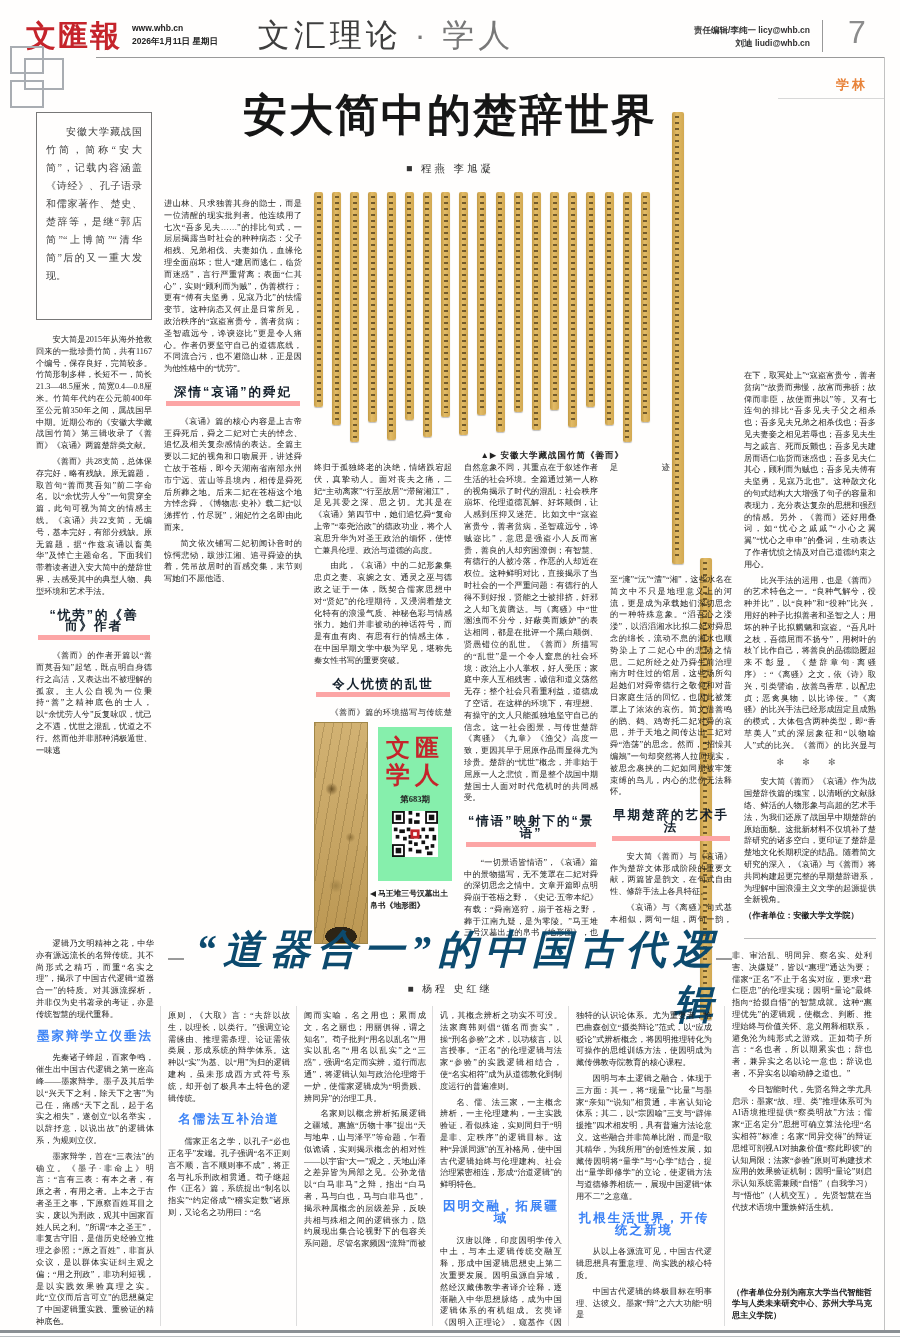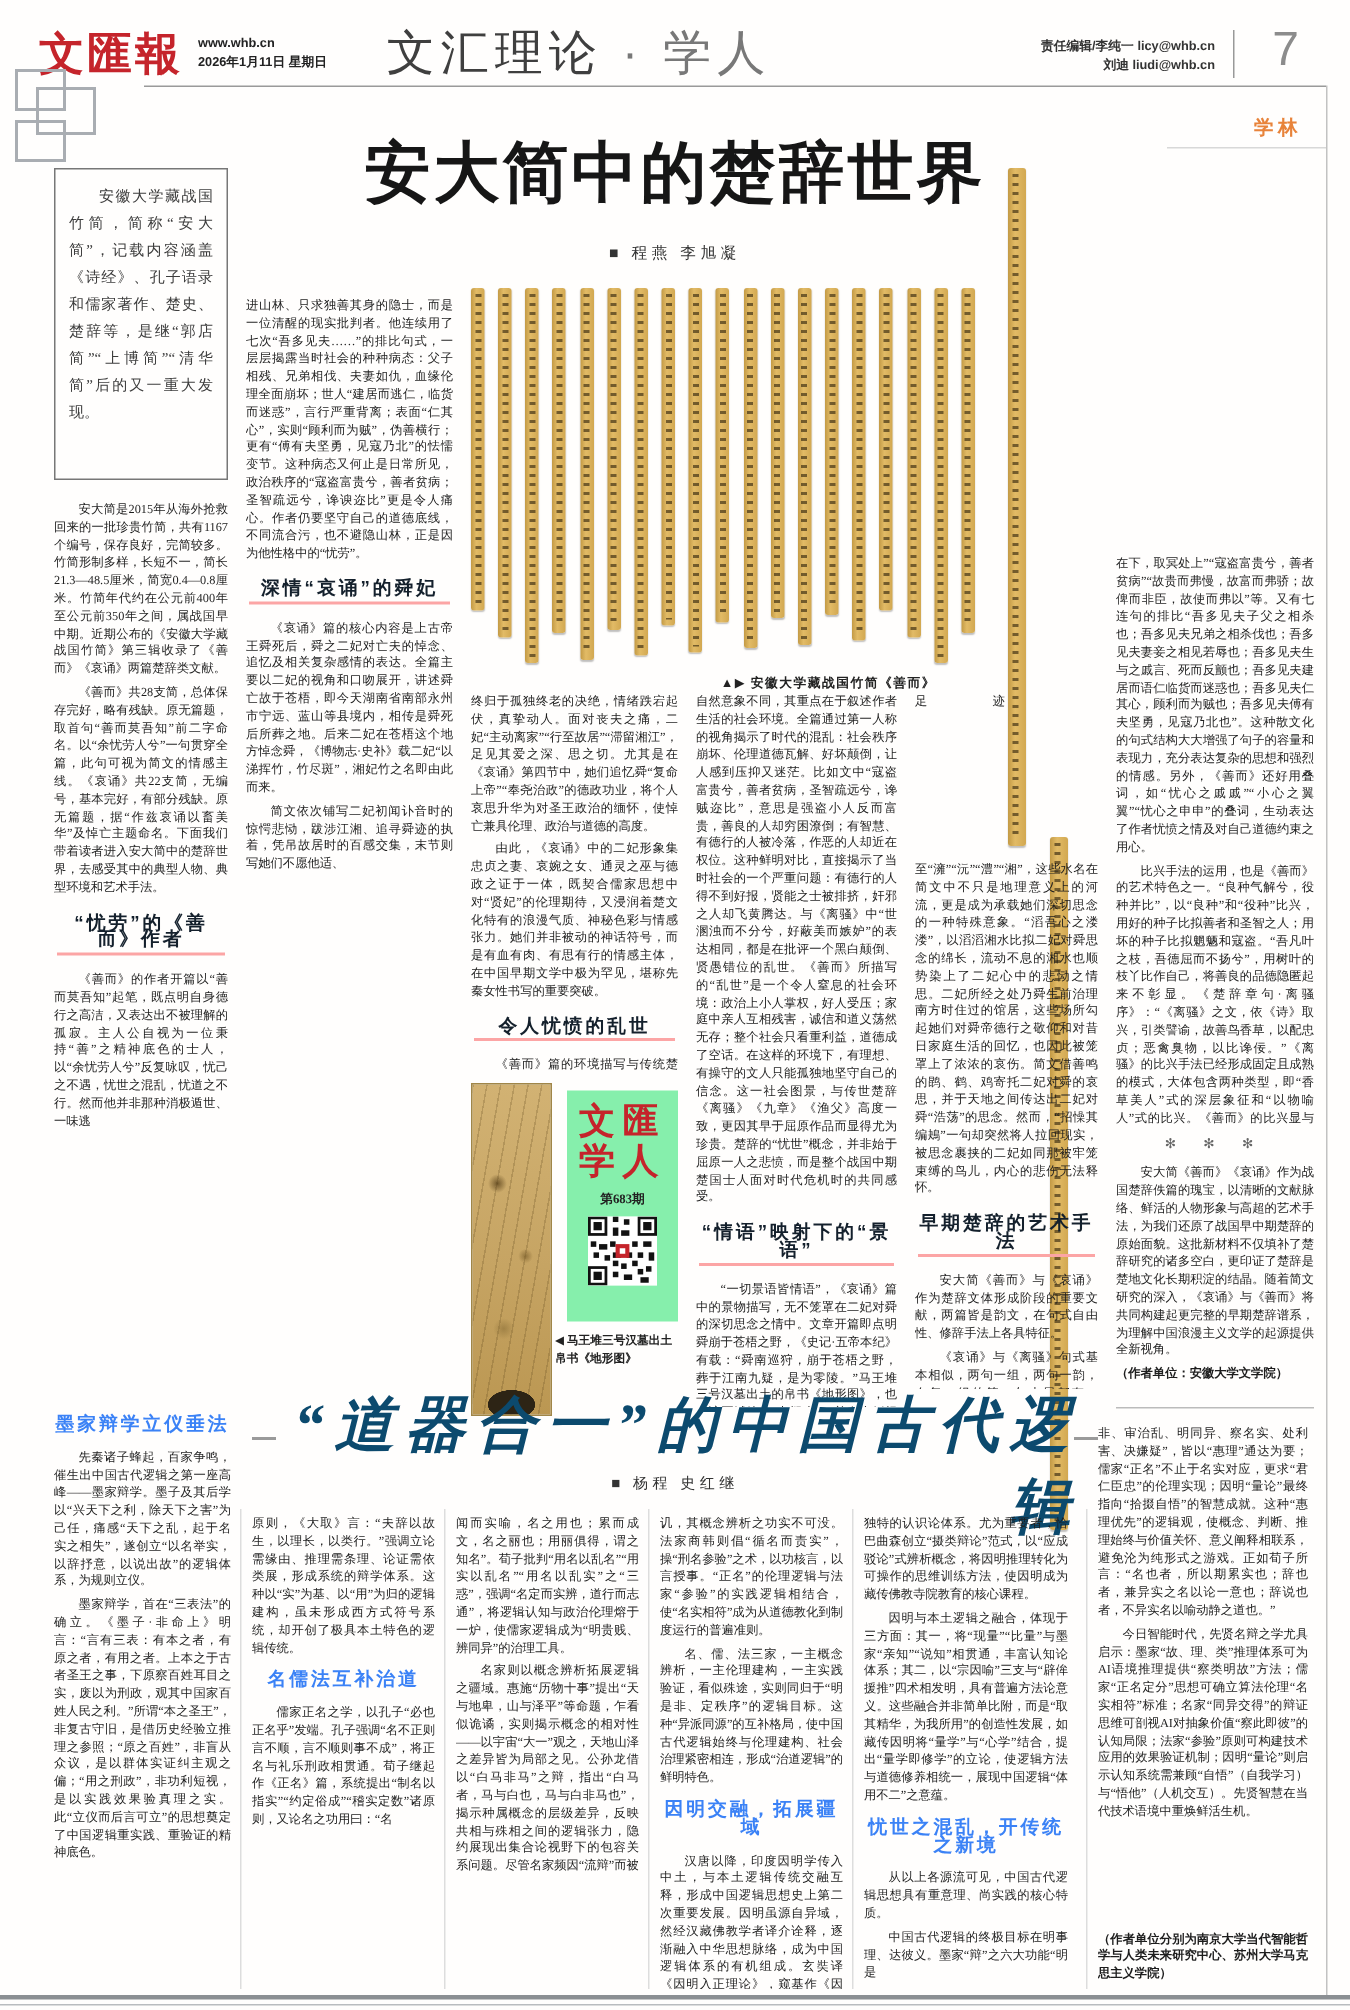--- a/index.html
+++ b/index.html
@@ -27,21 +27,21 @@
   #a1title{left:180px;top:86px;width:540px;text-align:center;font-family:"Liberation Sans",sans-serif;
            font-size:44px;font-weight:bold;color:#161616;letter-spacing:2px;}
   #a1by{left:180px;top:162px;width:540px;text-align:center;font-size:10.5px;color:#333;letter-spacing:3px;}
   #intro{left:36px;top:112px;width:116px;height:208px;border:1px solid #777;box-sizing:border-box;
          padding:10px 9px;font-size:10px;line-height:18px;color:#3c3c3c;text-align:justify;}
   #intro p{margin:0;text-indent:2em;}
   .col{position:absolute;font-size:8.2px;line-height:11.8px;color:#1d1d1d;text-align:justify;overflow:hidden;}
   .col p{margin:4px 0 4px;text-indent:2em;}
   .col p.noind{text-indent:0;}
   .sec-h{font-family:"Liberation Sans",sans-serif;font-size:12.5px;font-weight:bold;text-align:center;
-         letter-spacing:2px;color:#14202c;margin:12px 2px 10px;padding-bottom:2px;border-bottom:2px solid #fca5a5;}
+         letter-spacing:2px;color:#14202c;margin:12px 2px 10px;padding-bottom:2px;border-bottom:5px solid #fca5a5;}
   .b-art .sec-h{border-bottom:none;margin:10px 0 8px;color:#3b82f6;}
   .sep{text-align:center;color:#666;margin:8px 0;letter-spacing:8px;font-size:9px;}
   .note{font-weight:bold;font-size:8.2px;}
   
   #fig{left:314px;top:192px;width:336px;height:250px;display:flex;justify-content:space-between;align-items:flex-start;}
   .strip{width:9px;border-radius:2px;background:linear-gradient(90deg,#c39a45,#e2bb66 40%,#d2a851);
          position:relative;box-shadow:0 1px 1px rgba(0,0,0,.25);}
   .strip::after{content:"";position:absolute;left:2.5px;top:4px;bottom:4px;width:4px;
          background:repeating-linear-gradient(180deg,rgba(42,30,8,.6) 0 2px,rgba(42,30,8,0) 2px 6px);}
   .tallstrip{width:12px;}
@@ -236,20 +236,21 @@
   <div class="abs" id="c6rule"></div>
 
   <div class="vr" style="left:160px;top:1006px;height:320px;"></div>
   <div class="vr" style="left:296px;top:1006px;height:320px;"></div>
   <div class="vr" style="left:432px;top:1006px;height:320px;"></div>
   <div class="vr" style="left:568px;top:1006px;height:320px;"></div>
   <div class="vr" style="left:724px;top:1006px;height:320px;"></div>
 
   <div class="b-art">
     <div class="col b-art" style="left:36px;top:934px;width:118px;height:392px;">
+        <p>逻辑乃文明精神之花，中华亦有源远流长的名辩传统。其不尚形式之精巧，而重“名实之理”，揭示了中国古代逻辑“道器合一”的特质。对其源流探析，并非仅为史书著录的考证，亦是传统智慧的现代重释。</p>
         <div class="sec-h">墨家辩学立仪垂法</div>
         <p>先秦诸子蜂起，百家争鸣，催生出中国古代逻辑之第一座高峰——墨家辩学。墨子及其后学以“兴天下之利，除天下之害”为己任，痛感“天下之乱，起于名实之相失”，遂创立“以名举实，以辞抒意，以说出故”的逻辑体系，为规则立仪。</p>
         <p>墨家辩学，首在“三表法”的确立。《墨子·非命上》明言：“言有三表：有本之者，有原之者，有用之者。上本之于古者圣王之事，下原察百姓耳目之实，废以为刑政，观其中国家百姓人民之利。”所谓“本之圣王”，非复古守旧，是借历史经验立推理之参照；“原之百姓”，非盲从众议，是以群体实证纠主观之偏；“用之刑政”，非功利短视，是以实践效果验真理之实。此“立仪而后言可立”的思想奠定了中国逻辑重实践、重验证的精神底色。</p>
       </div>
     <div class="col b-art" style="left:168px;top:1006px;width:122px;height:320px;">
         <p class="noind">原则，《大取》言：“夫辞以故生，以理长，以类行。”强调立论需缘由、推理需条理、论证需依类展，形成系统的辩学体系。这种以“实”为基、以“用”为归的逻辑建构，虽未形成西方式符号系统，却开创了极具本土特色的逻辑传统。</p>
         <div class="sec-h">名儒法互补治道</div>
         <p>儒家正名之学，以孔子“必也正名乎”发端。孔子强调“名不正则言不顺，言不顺则事不成”，将正名与礼乐刑政相贯通。荀子继起作《正名》篇，系统提出“制名以指实”“约定俗成”“稽实定数”诸原则，又论名之功用曰：“名</p>
       </div>
     <div class="col b-art" style="left:304px;top:1006px;width:122px;height:320px;">
@@ -258,21 +259,21 @@
       </div>
     <div class="col b-art" style="left:440px;top:1006px;width:122px;height:320px;">
         <p class="noind">讥，其概念辨析之功实不可没。法家商韩则倡“循名而责实”，操“刑名参验”之术，以功核言，以言授事。“正名”的伦理逻辑与法家“参验”的实践逻辑相结合，使“名实相符”成为从道德教化到制度运行的普遍准则。</p>
         <p>名、儒、法三家，一主概念辨析，一主伦理建构，一主实践验证，看似殊途，实则同归于“明是非、定秩序”的逻辑目标。这种“异派同源”的互补格局，使中国古代逻辑始终与伦理建构、社会治理紧密相连，形成“治道逻辑”的鲜明特色。</p>
         <div class="sec-h">因明交融，拓展疆域</div>
         <p>汉唐以降，印度因明学传入中土，与本土逻辑传统交融互释，形成中国逻辑思想史上第二次重要发展。因明虽源自异域，然经汉藏佛教学者译介诠释，逐渐融入中华思想脉络，成为中国逻辑体系的有机组成。玄奘译《因明入正理论》，窥基作《因明大疏》，将“三支作法”与儒家“格物”之学相发明；藏地递译《正理滴论》，量论之学相传习，建立</p>
       </div>
     <div class="col b-art" style="left:576px;top:1006px;width:136px;height:320px;">
         <p class="noind">独特的认识论体系。尤为重要者，恰巴曲森创立“摄类辩论”范式，以“应成驳论”式辨析概念，将因明推理转化为可操作的思维训练方法，使因明成为藏传佛教寺院教育的核心课程。</p>
         <p>因明与本土逻辑之融合，体现于三方面：其一，将“现量”“比量”与墨家“亲知”“说知”相贯通，丰富认知论体系；其二，以“宗因喻”三支与“辟侔援推”四术相发明，具有普遍方法论意义。这些融合并非简单比附，而是“取其精华，为我所用”的创造性发展，如藏传因明将“量学”与“心学”结合，提出“量学即修学”的立论，使逻辑方法与道德修养相统一，展现中国逻辑“体用不二”之意蕴。</p>
-        <div class="sec-h">忧世之混乱，开传统之新境</div>
+        <div class="sec-h">扎根生活世界，开传统之新境</div>
         <p>从以上各源流可见，中国古代逻辑思想具有重意理、尚实践的核心特质。</p>
         <p>中国古代逻辑的终极目标在明事理、达彼义。墨家“辩”之六大功能“明是</p>
       </div>
     <div class="col b-art anchor-col" style="left:732px;top:946px;width:140px;height:380px;gap:38px;">
       <div class="grow">
           <p class="noind">非、审治乱、明同异、察名实、处利害、决嫌疑”，皆以“惠理”通达为要；儒家“正名”不止于名实对应，更求“君仁臣忠”的伦理实现；因明“量论”最终指向“拾掇自悟”的智慧成就。这种“惠理优先”的逻辑观，使概念、判断、推理始终与价值关怀、意义阐释相联系，避免沦为纯形式之游戏。正如荀子所言：“名也者，所以期累实也；辞也者，兼异实之名以论一意也；辞说也者，不异实名以喻动静之道也。”</p>
           <p>今日智能时代，先贤名辩之学尤具启示：墨家“故、理、类”推理体系可为AI语境推理提供“察类明故”方法；儒家“正名定分”思想可确立算法伦理“名实相符”标准；名家“同异交得”的辩证思维可剖视AI对抽象价值“察此即彼”的认知局限；法家“参验”原则可构建技术应用的效果验证机制；因明“量论”则启示认知系统需兼顾“自悟”（自我学习）与“悟他”（人机交互）。先贤智慧在当代技术语境中重焕鲜活生机。</p>
         </div>
       <div>
           <p class="note noind">（作者单位分别为南京大学当代智能哲学与人类未来研究中心、苏州大学马克思主义学院）</p>

